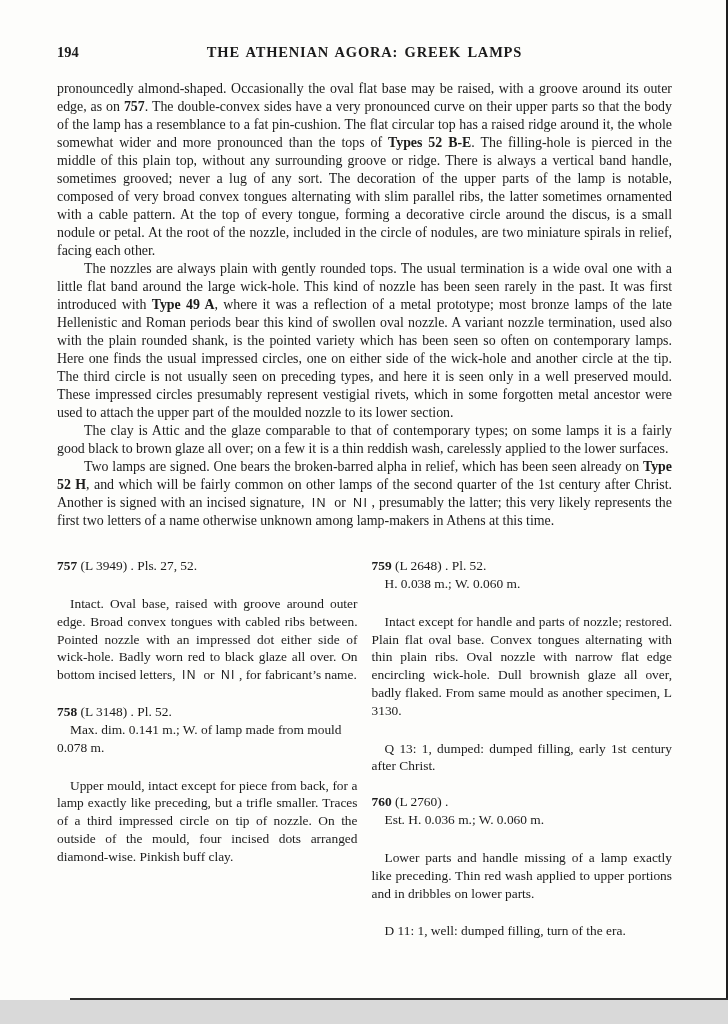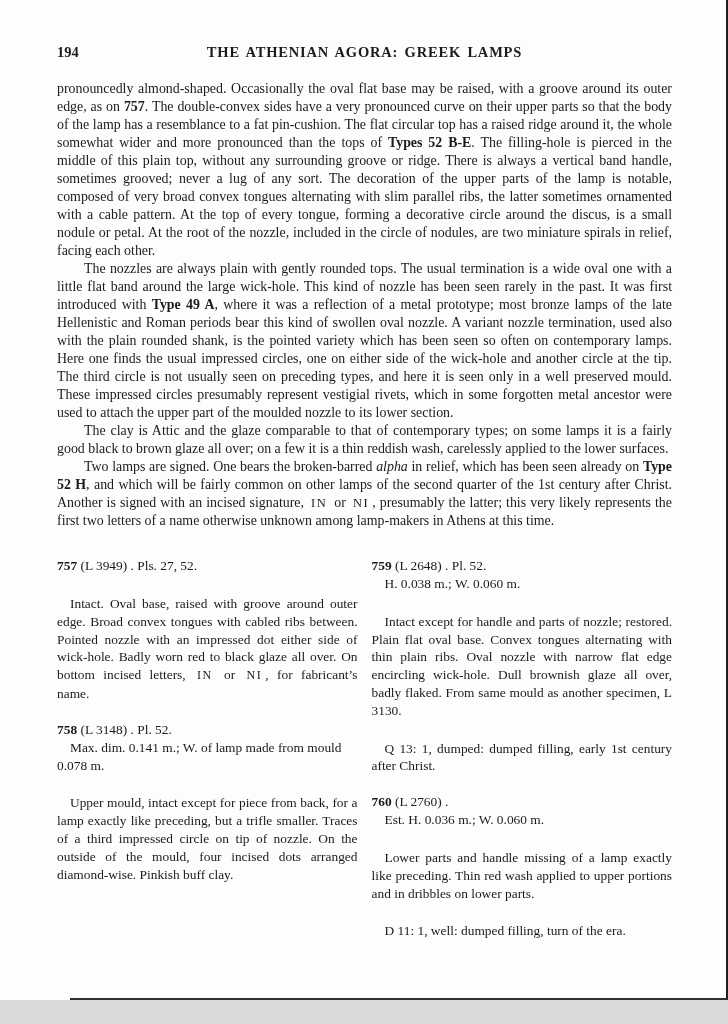--- a/index.html
+++ b/index.html
@@ -32,23 +32,23 @@
   .body-para.indent { text-indent: 27px; }
   .catalog { display: flex; gap: 14px; margin-top: 27px; }
   .col { flex: 1; min-width: 0; }
   .entry-heading { margin: 0; font-size: 13.4px; line-height: 18px; }
   .entry-para { margin: 0; font-size: 13.4px; line-height: 17.8px; }
   .entry-para.measure { text-indent: 13px; }
   .entry-para.desc { text-align: justify; text-indent: 13px; margin-top: 20px; }
   .entry { margin: 0; }
   .entry + .entry { margin-top: 18px; }
   .b { font-weight: bold; }
-  .i { font-style: italic; }
+  .i { }
   .epig {
-    font-family: Liberation Serif, serif;
+    font-family: Liberation Sans, sans-serif;
     font-size: 0.9em; letter-spacing: 1.5px; margin: 0 3px;
   }
   .edge-right {
     position: absolute; top: 0; right: 0;
     width: 2px; height: 100%; background: #1e1e1e;
   }
   .edge-bottom {
     position: absolute; left: 70px; right: 0; bottom: 0;
     height: 2px; background: #2e2e2e;
   }

